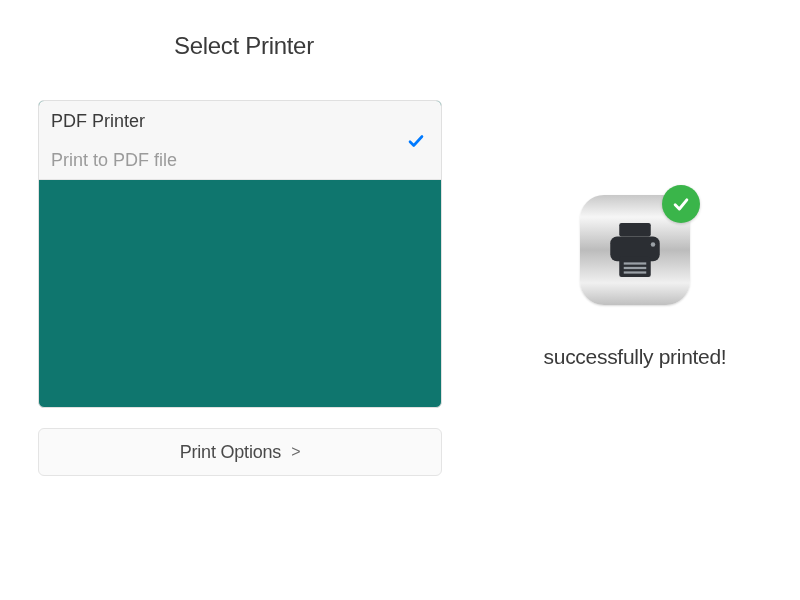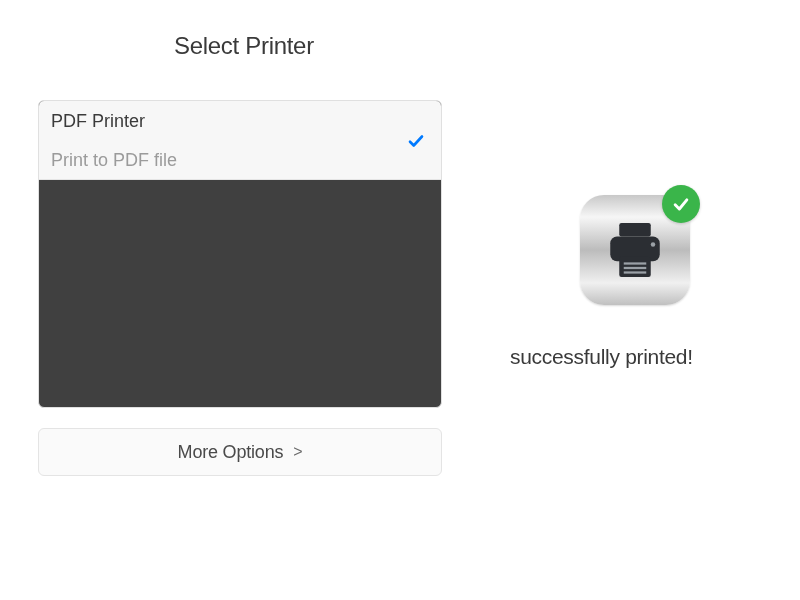--- a/index.html
+++ b/index.html
@@ -24,21 +24,21 @@
       letter-spacing: -0.3px;
     }
     .printer-list {
       position: absolute;
       left: 38px;
       top: 100px;
       width: 404px;
       height: 308px;
       border: 1px solid #e0e0e0;
       border-radius: 6px;
-      background: #404040;
+      background: #0f766e;
       overflow: hidden;
     }
     .printer-item {
       display: flex;
       justify-content: space-between;
       align-items: center;
       padding: 10px 16px 8px 12px;
       border-bottom: 1px solid #e5e5e5;
       background: #f7f7f7;
       cursor: pointer;
@@ -88,20 +88,21 @@
     .more-options .chev {
       margin-left: 10px;
       font-size: 16px;
       color: #6a6a6a;
     }
     .success-panel {
       position: absolute;
       left: 510px;
       top: 195px;
       width: 250px;
+      text-align: center;
     }
     .printer-badge {
       width: 110px;
       height: 110px;
       border-radius: 24px;
       margin: 0 auto;
       position: relative;
       background: linear-gradient(180deg, #c8c8c8 0%, #f6f6f6 20%, #bcbcbc 50%, #f0f0f0 80%, #c0c0c0 100%);
       box-shadow: 0 1px 2px rgba(0,0,0,0.15);
       display: flex;
@@ -152,21 +153,21 @@
     </div>
     <span class="checkmark-icon">
       <svg viewBox="0 0 24 24" fill="none" stroke="currentColor" stroke-width="3.5" stroke-linecap="round" stroke-linejoin="round">
         <polyline points="4 13 9 18 20 6"></polyline>
       </svg>
     </span>
   </div>
 </div>
 
 <div class="more-options">
-  <span>More Options</span>
+  <span>Print Options</span>
   <span class="chev">&gt;</span>
 </div>
 
 <div class="success-panel">
   <div class="printer-badge">
     <span class="printer-glyph">
       <svg viewBox="0 0 64 64">
         <rect x="18" y="8" width="28" height="12" rx="2" fill="#2b2e33"></rect>
         <rect x="10" y="20" width="44" height="22" rx="6" fill="#2b2e33"></rect>
         <circle cx="48" cy="27" r="2" fill="#9aa0a6"></circle>

